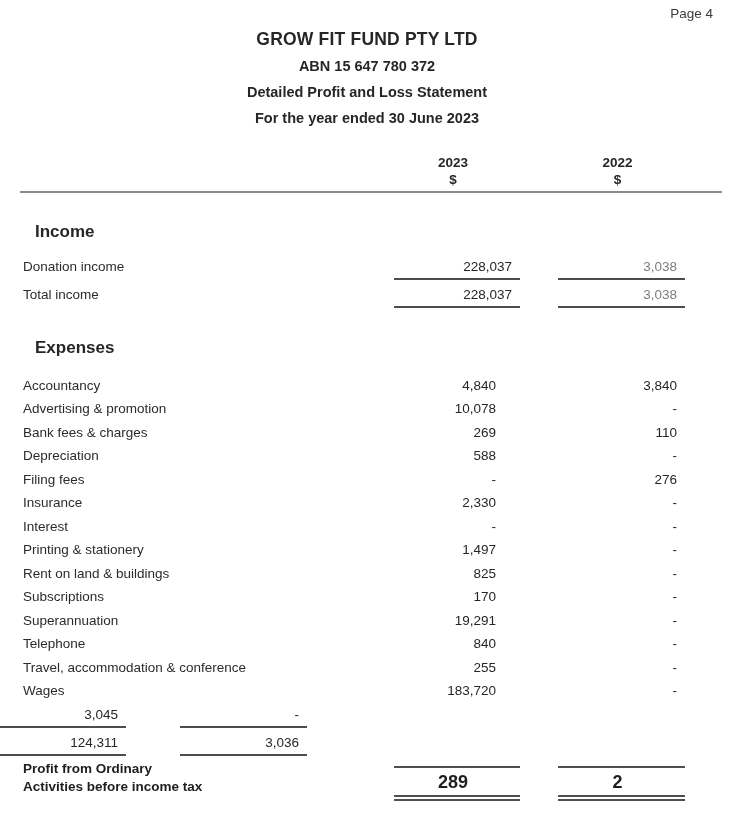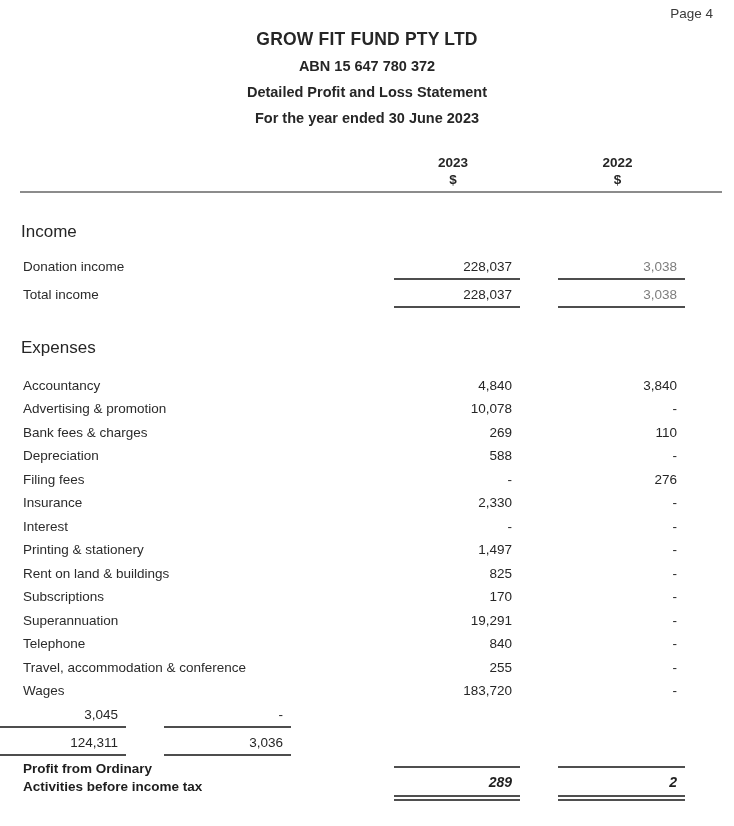--- a/index.html
+++ b/index.html
@@ -31,32 +31,32 @@
   .col-head {
     font-size: 13.5px; font-weight: bold; text-align: center;
     line-height: 17px; padding-right: 8px; box-sizing: border-box;
   }
   .col-head.c1 { width: 126px; }
   .col-head.c2 { width: 127px; margin-left: 38px; margin-right: 49px; }
 
   .head-rule { height: 2px; background: #8c8c8c; margin: 3px 12px 0 20px; }
 
   .section-heading {
-    font-size: 17px; font-weight: normal; padding-left: 21px; line-height: 20px;
+    font-size: 17px; font-weight: bold; padding-left: 35px; line-height: 20px;
   }
   .heading-income { margin-top: 29px; }
   .heading-expenses { margin-top: 30px; }
 
   .rows { }
   .income-rows { margin-top: 10px; }
   .expenses-rows { margin-top: 12px; }
 
   .row { display: flex; align-items: baseline; }
   .income-rows .row { padding-top: 6px; }
-  .expenses-rows .row { padding-top: 6.5px; }
+  .expenses-rows .row { padding-top: 6.5px; gap: 16px; }
 
   .row-label {
     flex: 1; padding-left: 23px; font-size: 13.5px; line-height: 17px; color: #2b2b2b;
   }
   .val {
     font-size: 13.5px; line-height: 17px; text-align: right;
     padding-right: 8px; box-sizing: border-box; color: #262626;
   }
   .val-2023 { width: 126px; }
   .val-2022 { width: 127px; margin-left: 38px; margin-right: 49px; }
@@ -68,22 +68,22 @@
     flex: 1; padding-left: 23px; margin-top: -6px;
     font-size: 13.5px; font-weight: bold; line-height: 17.5px; color: #1e1e1e;
     max-width: 338px; box-sizing: border-box;
   }
   .profit-spacer { flex: 1; }
   .pv { box-sizing: border-box; }
   .pv-1 { width: 126px; }
   .pv-2 { width: 127px; margin-left: 38px; margin-right: 49px; }
   .pv-top-rule { height: 0; border-top: 2px solid #4f4f4f; }
   .pv-value {
-    font-size: 14px; font-weight: bold; text-align: right;
-    padding: 6px 8px 4px 0; line-height: 17px; color: #1e1e1e; font-style: italic;
+    font-size: 18px; font-weight: bold; text-align: center;
+    padding: 6px 8px 4px 0; line-height: 17px; color: #1e1e1e;
   }
   .pv-double-rule { height: 6px; box-sizing: border-box;
     border-top: 2px solid #4f4f4f; border-bottom: 2px solid #4f4f4f; }
 </style>
 </head>
 <body>
 
 <div class="page">
 
   <div class="page-num">Page 4</div>

